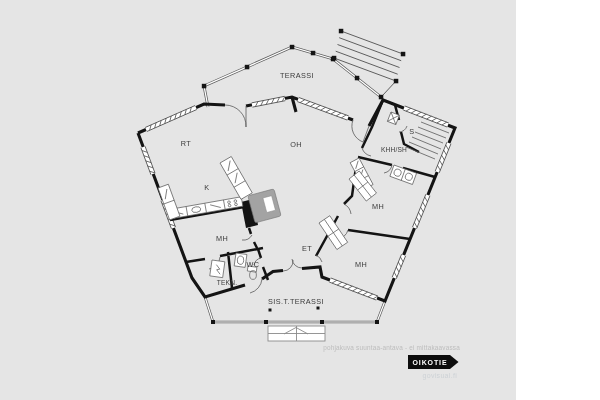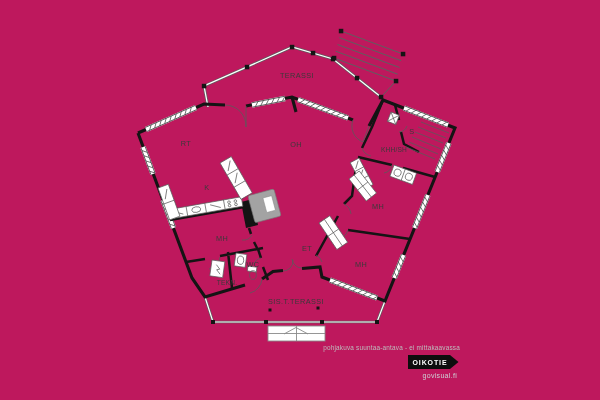--- a/index.html
+++ b/index.html
@@ -1,17 +1,17 @@
 <!DOCTYPE html>
 <html><head>
 <meta charset="utf-8">
 <style>
   html,body{margin:0;padding:0;background:#fff;}
   .stage{
-    position:relative;width:600px;height:400px;background:#be185d;overflow:hidden;
+    position:relative;width:516px;height:400px;background:#e5e5e5;overflow:hidden;
     font-family:"Liberation Sans",sans-serif;
   }
   svg{position:absolute;left:0;top:0;}
   text{font-family:"Liberation Sans",sans-serif;}
   .room-label{font-size:7.3px;letter-spacing:.4px;}
   .small-label{font-size:6.6px;letter-spacing:.2px;}
   .disclaimer{font-size:6.4px;letter-spacing:.2px;}
   .watermark{font-size:7px;letter-spacing:.3px;}
   .brand{font-size:7px;font-weight:bold;letter-spacing:.9px;}
 </style>

